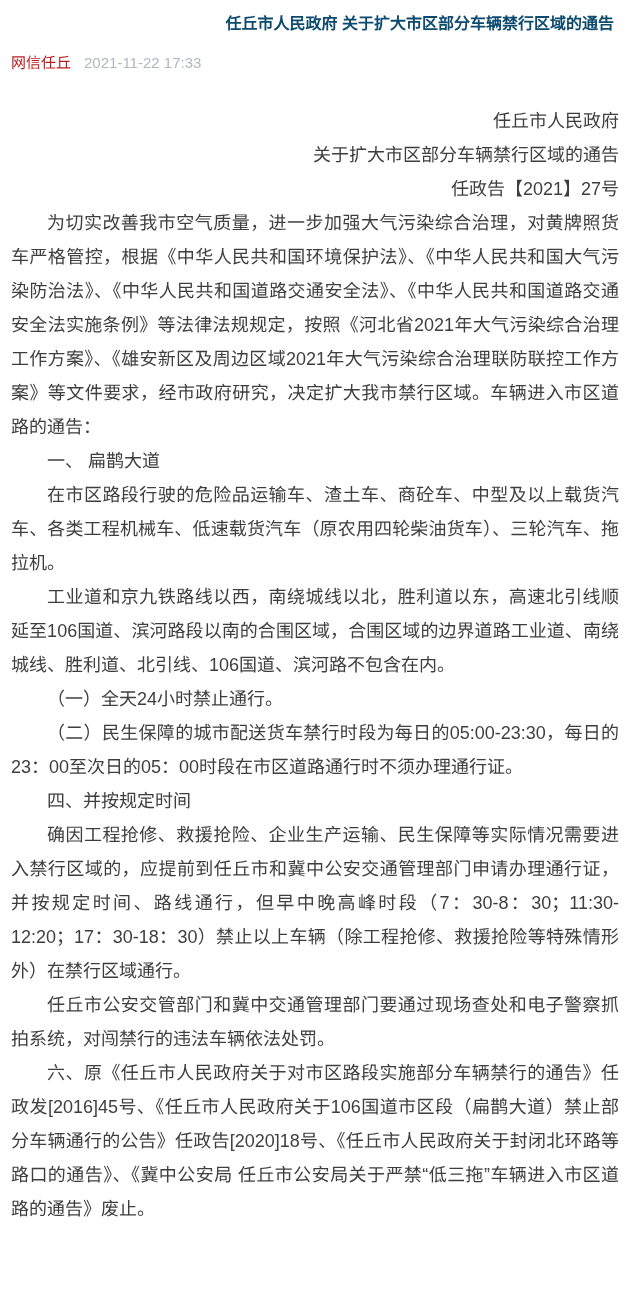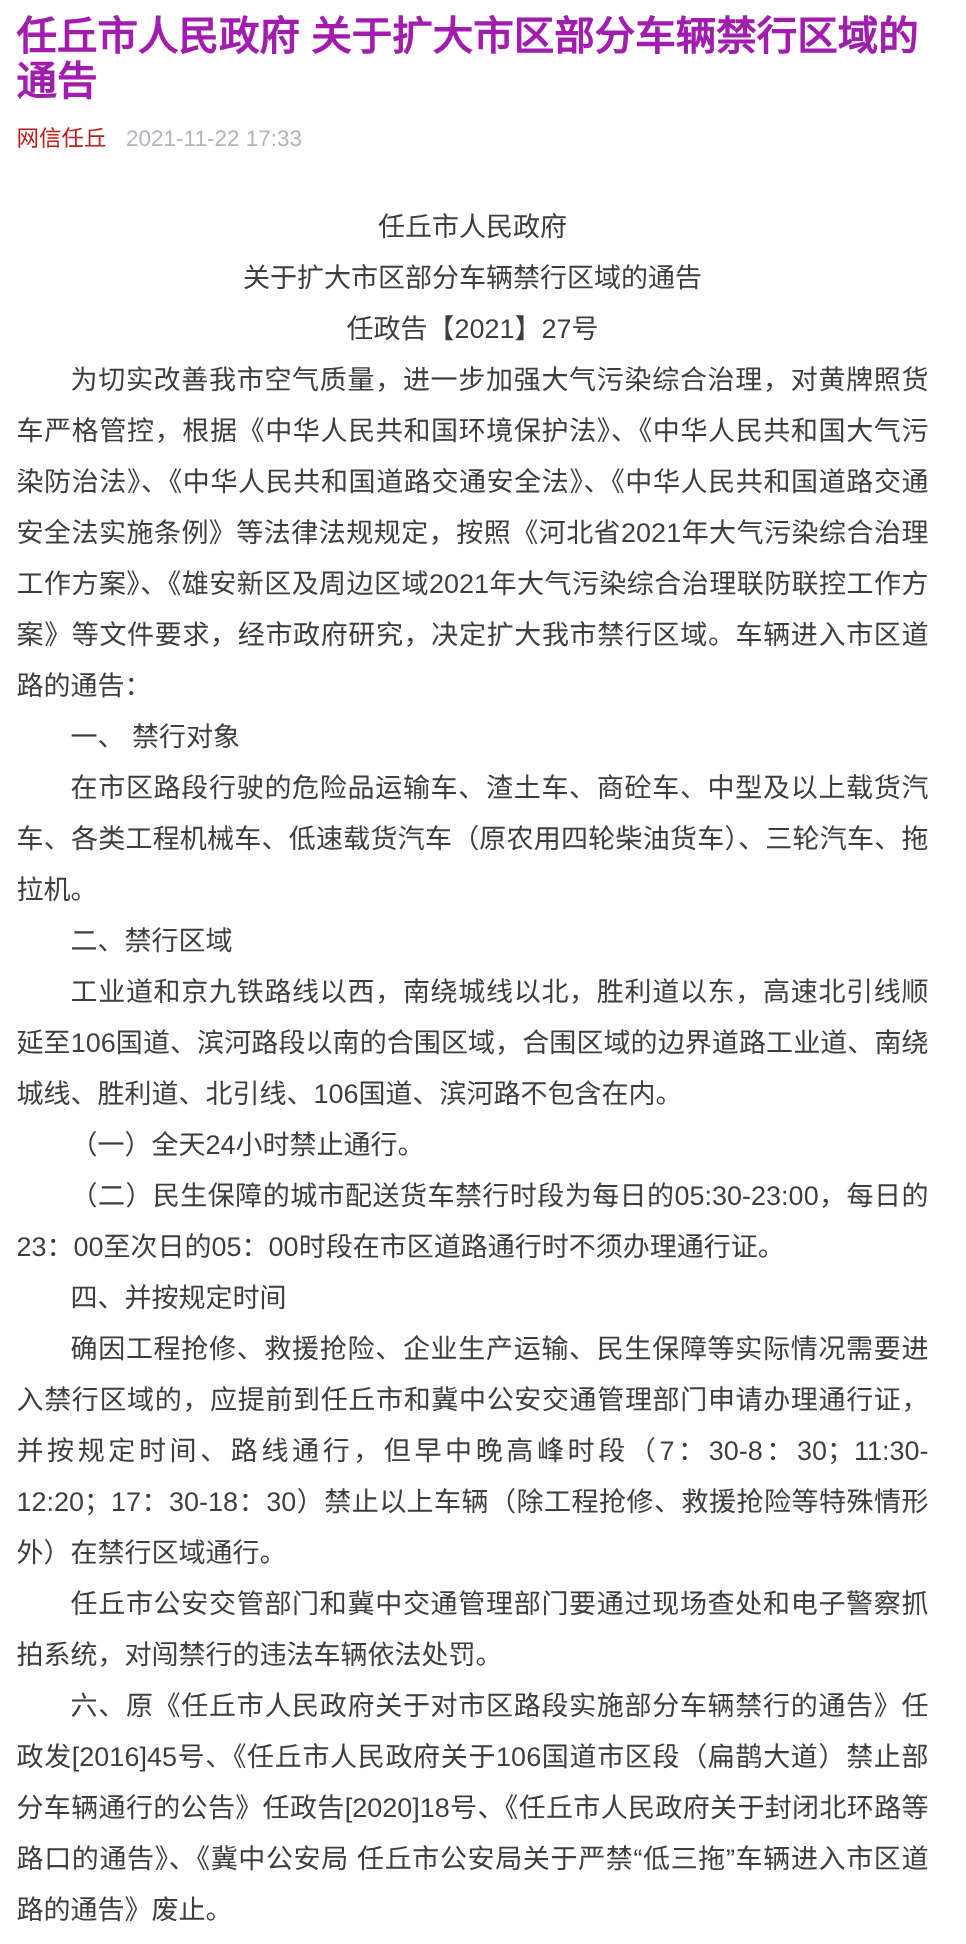--- a/index.html
+++ b/index.html
@@ -15,24 +15,25 @@
   }
   .article {
     width: 644px;
     background: #ffffff;
     min-height: 1296px;
     box-sizing: border-box;
   }
   .article-title {
     margin: 0;
     padding: 9px 30px 0 11px;
-    font-size: 27px;
+    font-size: 16px;
     line-height: 30px;
     font-weight: 700;
-    color: #a21caf;
+    color: #0c4a6e;
+    text-align: right;
   }
   .meta-row {
     margin: 14px 11px 0 11px;
     font-size: 15px;
     line-height: 20px;
     white-space: nowrap;
   }
   .meta-source {
     color: #b91c1c;
     margin-right: 13px;
@@ -50,21 +51,21 @@
     line-height: 34px;
     color: #3e3e3e;
     text-align: justify;
   }
   .content p {
     margin: 0;
     padding: 0;
     text-indent: 2em;
   }
   .content p.center {
-    text-align: center;
+    text-align: right;
     text-indent: 0;
   }
 </style>
 </head>
 <body>
 
 <div class="article">
 
   <h1 class="article-title">任丘市人民政府 关于扩大市区部分车辆禁行区域的通告</h1>
 
@@ -72,25 +73,24 @@
     <span class="meta-source">网信任丘</span><span class="meta-date">2021-11-22 17:33</span>
   </div>
 
   <div class="content">
 
     <p class="center">任丘市人民政府</p>
     <p class="center">关于扩大市区部分车辆禁行区域的通告</p>
     <p class="center">任政告【2021】27号</p>
 
     <p>为切实改善我市空气质量，进一步加强大气污染综合治理，对黄牌照货车严格管控，根据《中华人民共和国环境保护法》、《中华人民共和国大气污染防治法》、《中华人民共和国道路交通安全法》、《中华人民共和国道路交通安全法实施条例》等法律法规规定，按照《河北省2021年大气污染综合治理工作方案》、《雄安新区及周边区域2021年大气污染综合治理联防联控工作方案》等文件要求，经市政府研究，决定扩大我市禁行区域。车辆进入市区道路的通告：</p>
-    <p>一、 禁行对象</p>
+    <p>一、 扁鹊大道</p>
     <p>在市区路段行驶的危险品运输车、渣土车、商砼车、中型及以上载货汽车、各类工程机械车、低速载货汽车（原农用四轮柴油货车）、三轮汽车、拖拉机。</p>
-    <p>二、禁行区域</p>
     <p>工业道和京九铁路线以西，南绕城线以北，胜利道以东，高速北引线顺延至106国道、滨河路段以南的合围区域，合围区域的边界道路工业道、南绕城线、胜利道、北引线、106国道、滨河路不包含在内。</p>
     <p>（一）全天24小时禁止通行。</p>
-    <p>（二）民生保障的城市配送货车禁行时段为每日的05:30-23:00，每日的23：00至次日的05：00时段在市区道路通行时不须办理通行证。</p>
+    <p>（二）民生保障的城市配送货车禁行时段为每日的05:00-23:30，每日的23：00至次日的05：00时段在市区道路通行时不须办理通行证。</p>
     <p>四、并按规定时间</p>
     <p>确因工程抢修、救援抢险、企业生产运输、民生保障等实际情况需要进入禁行区域的，应提前到任丘市和冀中公安交通管理部门申请办理通行证，并按规定时间、路线通行，但早中晚高峰时段（7：30-8：30；11:30-12:20；17：30-18：30）禁止以上车辆（除工程抢修、救援抢险等特殊情形外）在禁行区域通行。</p>
     <p>任丘市公安交管部门和冀中交通管理部门要通过现场查处和电子警察抓拍系统，对闯禁行的违法车辆依法处罚。</p>
     <p>六、原《任丘市人民政府关于对市区路段实施部分车辆禁行的通告》任政发[2016]45号、《任丘市人民政府关于106国道市区段（扁鹊大道）禁止部分车辆通行的公告》任政告[2020]18号、《任丘市人民政府关于封闭北环路等路口的通告》、《冀中公安局 任丘市公安局关于严禁“低三拖”车辆进入市区道路的通告》废止。</p>
 
   </div>
 </div>
 
 </body></html>

